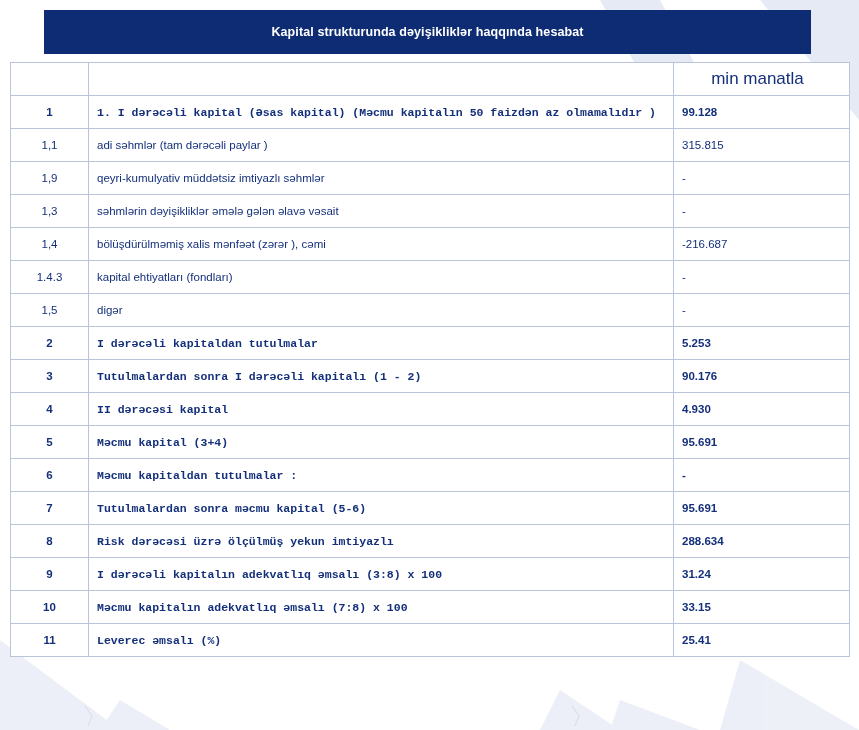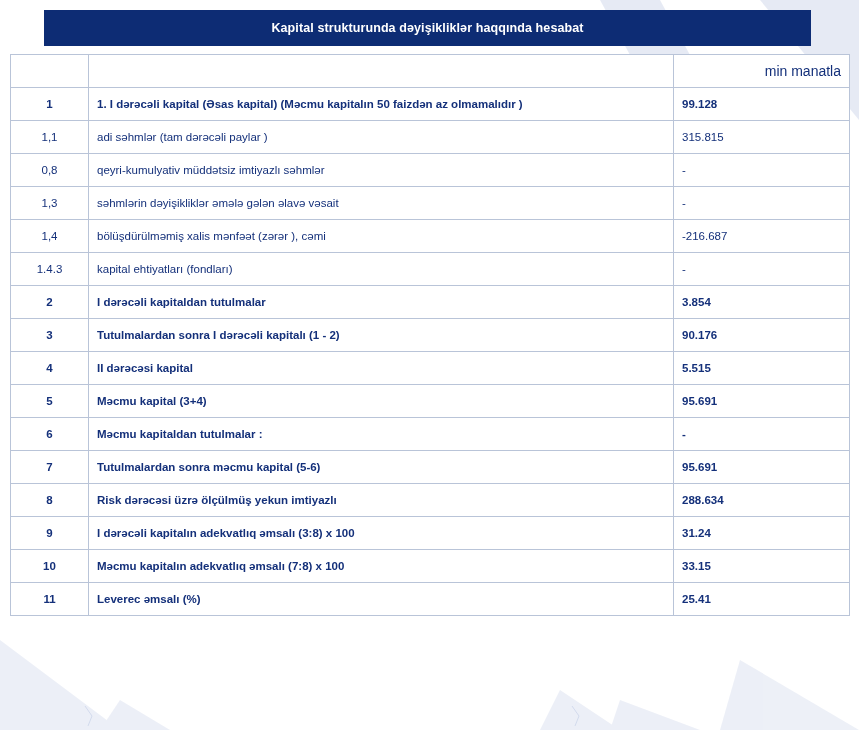--- a/index.html
+++ b/index.html
@@ -26,21 +26,21 @@
   .page {
     position: relative;
     z-index: 2;
     padding: 10px 10px 0 10px;
     box-sizing: border-box;
   }
 
   .title-bar {
     margin-left: 34px;
     margin-right: 38px;
-    height: 36px;
+    height: 44px;
     background: #0d2c74;
     color: #ffffff;
     display: flex;
     align-items: center;
     justify-content: center;
     font-size: 12.5px;
     font-weight: bold;
     letter-spacing: 0.1px;
   }
 
@@ -71,29 +71,29 @@
   td.desc {
     text-align: left;
     padding-left: 14px;
   }
   td.val {
     text-align: left;
     padding-left: 16px;
     color: #14307a;
   }
   tr.bold td { font-weight: bold; }
-  tr.bold td.desc { font-weight: bold; }
+  tr.bold td.desc { font-weight: bold; font-family: Liberation Mono, monospace; }
 
   .unit-row td {
     height: 28px;
   }
   .unit-row td.val {
-    text-align: right;
+    text-align: center;
     padding-left: 0;
-    font-size: 14px;
+    font-size: 17px;
     color: #14307a;
   }
   .unit-row td.num, .unit-row td.desc { border-right: 1px solid #b9c4d8; }
 </style>
 </head>
 <body>
 
 <div class="bg-decor">
   <svg width="859" height="730" viewBox="0 0 859 730" xmlns="http://www.w3.org/2000/svg">
     <rect x="0" y="0" width="859" height="730" fill="#ffffff"></rect>
@@ -137,53 +137,58 @@
         <td class="num">1</td>
         <td class="desc">1. I dərəcəli kapital (Əsas kapital) (Məcmu kapitalın 50 faizdən  az olmamalıdır )</td>
         <td class="val">99.128</td>
       </tr>
       <tr>
         <td class="num">1,1</td>
         <td class="desc">adi səhmlər (tam dərəcəli paylar )</td>
         <td class="val">315.815</td>
       </tr>
       <tr>
-        <td class="num">0,8</td>
+        <td class="num">1,9</td>
         <td class="desc">qeyri-kumulyativ müddətsiz imtiyazlı səhmlər</td>
         <td class="val">-</td>
       </tr>
       <tr>
         <td class="num">1,3</td>
         <td class="desc">səhmlərin dəyişikliklər əmələ gələn  əlavə vəsait</td>
         <td class="val">-</td>
       </tr>
       <tr>
         <td class="num">1,4</td>
         <td class="desc">bölüşdürülməmiş xalis mənfəət (zərər ), cəmi</td>
         <td class="val">-216.687</td>
       </tr>
       <tr>
         <td class="num">1.4.3</td>
         <td class="desc">kapital ehtiyatları (fondları)</td>
         <td class="val">-</td>
       </tr>
+      <tr>
+        <td class="num">1,5</td>
+        <td class="desc">digər</td>
+        <td class="val">-</td>
+      </tr>
       <tr class="bold">
         <td class="num">2</td>
         <td class="desc">I dərəcəli kapitaldan  tutulmalar</td>
-        <td class="val">3.854</td>
+        <td class="val">5.253</td>
       </tr>
       <tr class="bold">
         <td class="num">3</td>
         <td class="desc">Tutulmalardan  sonra I dərəcəli kapitalı (1 - 2)</td>
         <td class="val">90.176</td>
       </tr>
       <tr class="bold">
         <td class="num">4</td>
         <td class="desc">II dərəcəsi  kapital</td>
-        <td class="val">5.515</td>
+        <td class="val">4.930</td>
       </tr>
       <tr class="bold">
         <td class="num">5</td>
         <td class="desc">Məcmu kapital (3+4)</td>
         <td class="val">95.691</td>
       </tr>
       <tr class="bold">
         <td class="num">6</td>
         <td class="desc">Məcmu kapitaldan tutulmalar :</td>
         <td class="val">-</td>

